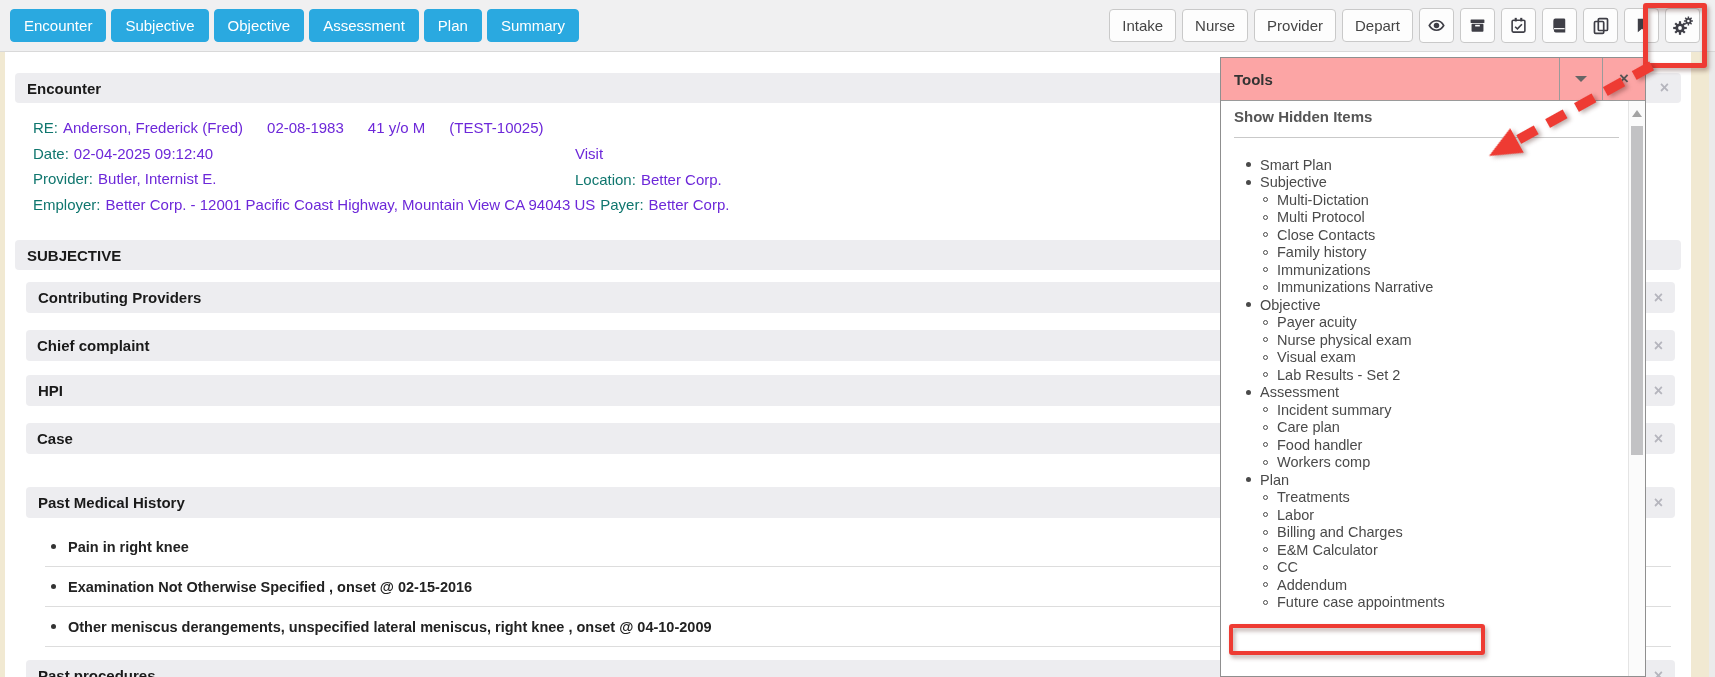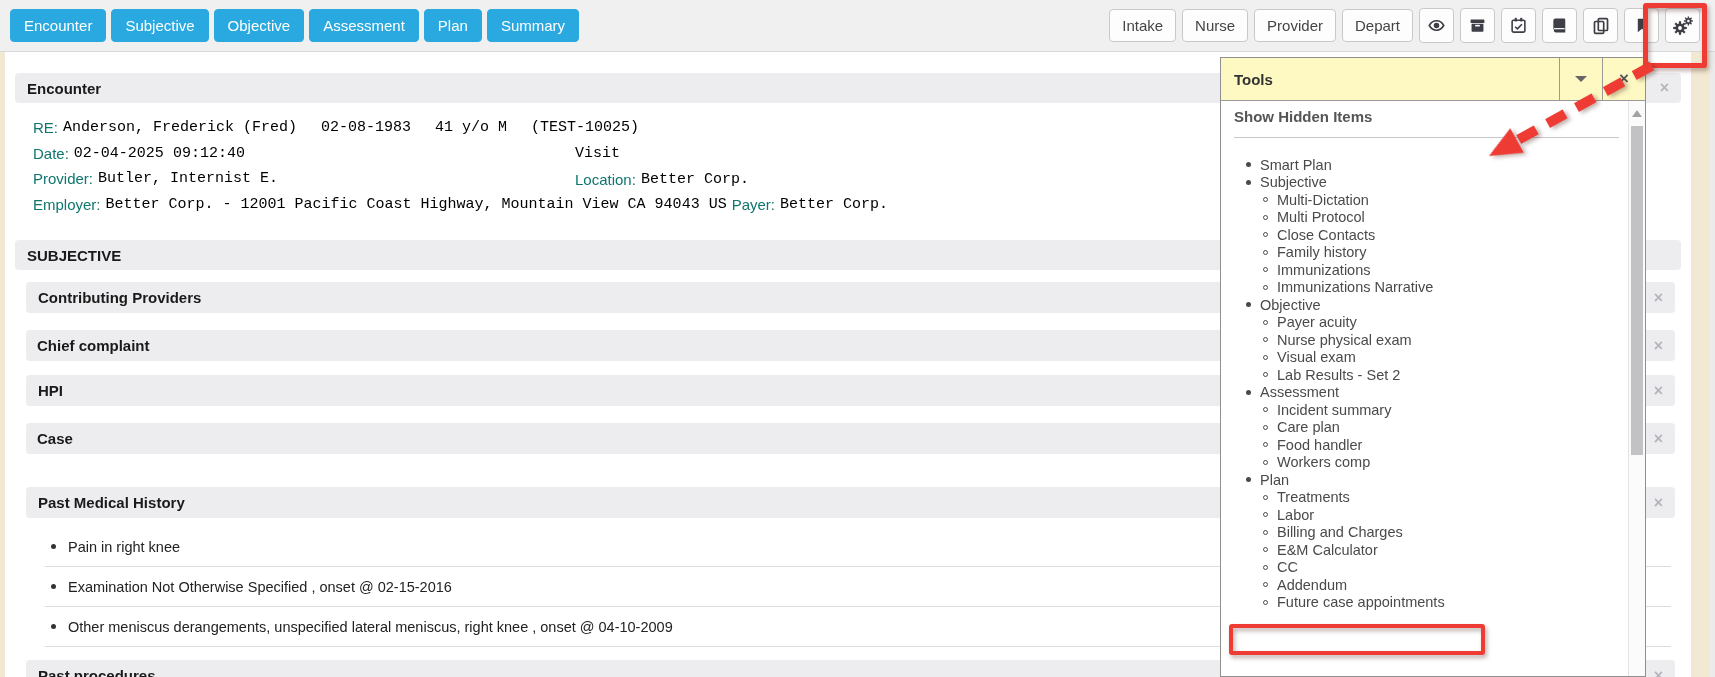--- a/index.html
+++ b/index.html
@@ -57,38 +57,38 @@
   }
   .bar-encounter { margin: 21px 10px 0 10px; }
   .bar-caps     { margin: 23px 10px 0 10px; }
   .bar-sub      { margin: 0 16px 0 21px; height: 31px; }
   .mt12 { margin-top: 12px; } .mt17 { margin-top: 17px; padding-left: 11px; } .mt14 { margin-top: 14px; }
   .mt33 { margin-top: 33px; } .mt13 { margin-top: 13px; }
 
   .enc-info { margin: 12px 0 0 28px; font-size: 15px; }
   .enc-row { position: relative; height: 25.5px; display: flex; align-items: center; gap: 5px; width: 1180px; }
   .lbl { color: #0f766e; }
-  .val { color: #000000; font-family: Liberation Mono, monospace; }
+  .val { color: #6d28d9; }
   .re-gap { display: inline-block; width: 14px; }
   .col2 { position: absolute; left: 542px; top: 50%; transform: translateY(-50%); display: flex; gap: 5px; }
 
-  .pmh-list { list-style: none; margin: 9px 20px 0 40px; }
+  .pmh-list { list-style: none; margin: 9px 20px 0 40px; font-weight: bold; }
   .pmh-list li {
     height: 40px; display: flex; align-items: center;
     border-bottom: 1px solid #dddddd; font-size: 14.5px; color: #222;
   }
   .pmh-bullet { width: 5px; height: 5px; border-radius: 50%; background: #333; margin: 0 12px 0 6px; flex: none; }
 
   
   .tools-panel {
     position: absolute; left: 1220px; top: 57px; width: 426px; height: 620px;
     background: #fff; border: 1px solid #8f8f8f; z-index: 10; font-size: 14.5px;
   }
   .tools-header {
-    height: 43px; background: #fef9c3; border-bottom: 1px solid #9a9a9a;
+    height: 43px; background: #fca5a5; border-bottom: 1px solid #9a9a9a;
     display: flex; align-items: stretch;
   }
   .tools-title { flex: 1; display: flex; align-items: center; padding-left: 13px; font-weight: bold; font-size: 15px; color: #333; }
   .tools-hcell { width: 43px; border-left: 1px solid #9a9a9a; display: flex; align-items: center; justify-content: center; cursor: pointer; }
   .chev-down { width: 0; height: 0; border-left: 6px solid transparent; border-right: 6px solid transparent; border-top: 6px solid #666; }
   .tools-close { font-weight: bold; font-size: 17px; color: #555; }
 
   .tools-body { position: relative; height: 575px; }
   .tools-heading { position: absolute; left: 13px; top: 7px; font-weight: bold; font-size: 15px; color: #555; }
   .tools-hr { position: absolute; left: 13px; top: 36px; width: 385px; border-top: 1px solid #c9c9c9; }

